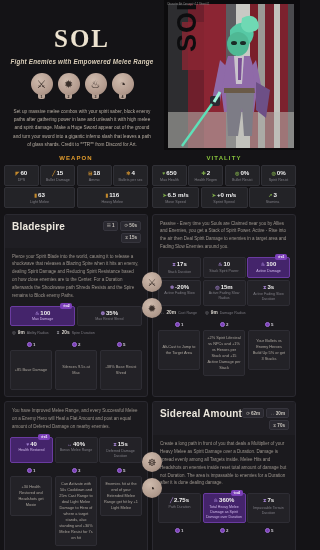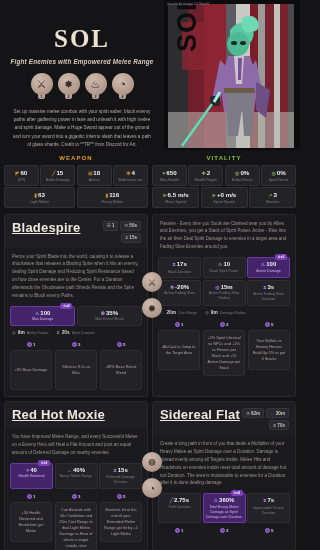--- a/index.html
+++ b/index.html
@@ -84,22 +84,22 @@
   }
   .ability-card {
     background: #1b1a1e; border: 1px solid #2a2930; border-radius: 3px;
     position: relative; overflow: hidden; padding-bottom: 4px;
   }
   .ab-head {
     display: flex; justify-content: space-between; align-items: flex-start;
     padding: 6px 6px 5px 7px; background: #1f1e23;
   }
   .ab-name {
-    font-size: 13px; font-weight: bold; color: #ece7dd;
-    letter-spacing: .2px; line-height: 1.15; text-decoration: underline;
+    font-size: 10px; font-weight: bold; color: #ece7dd;
+    letter-spacing: .2px; line-height: 1.15;
   }
   .ab-badges { display: flex; flex-direction: column; align-items: flex-end; gap: 2px; }
   .badge-row { display: flex; gap: 2px; }
   .badge {
     background: #2a2930; border: 1px solid #36353d; border-radius: 2px;
     font-size: 4.6px; font-weight: bold; color: #c9c5bd;
     padding: 1.5px 3px; white-space: nowrap;
   }
   .badge .bi { opacity: .6; margin-right: 1px; }
   .ab-desc {
@@ -403,24 +403,20 @@
             <div class="tier-head"><span class="tier-dot"></span>2</div>
             <div class="tier-box">+2% Spirit Lifesteal vs NPCs and +1% vs Heroes per Stack and +15 Active Damage per Stack</div>
           </div>
           <div class="tier">
             <div class="tier-head"><span class="tier-dot"></span>5</div>
             <div class="tier-box">Your Bullets vs Enemy Heroes Build Up 5% or get 3 Stacks</div>
           </div>
         </div>
       </div>
       <div class="ability-card">
-        <div class="ab-head">
-          <div class="ab-name">Red Hot Moxie</div>
-          <div class="ab-badges"></div>
-        </div>
         <div class="ab-desc">You have Improved Melee Range, and every Successful Melee on a Enemy Hero will Heal a Flat Amount and post an equal amount of Deferred Damage on nearby enemies.</div>
         <div class="prop-grid c3">
           <div class="prop hi">
             <span class="upg-tag">☆x1</span>
             <div class="prop-val"><span class="pi">♥</span>40</div>
             <div class="prop-lbl">Health Restored</div>
           </div>
           <div class="prop">
             <div class="prop-val"><span class="pi">↔</span>40%</div>
             <div class="prop-lbl">Bonus Melee Range</div>
@@ -440,21 +436,21 @@
             <div class="tier-box">Can Activate with 50s Cooldown and 25m Cast Range to deal Light Melee Damage to Hero of where a target stands, also standing and +30% Melee Resist for 7s on hit</div>
           </div>
           <div class="tier">
             <div class="tier-head"><span class="tier-dot"></span>5</div>
             <div class="tier-box">Enemies hit at the end of your Extended Melee Range get hit by +1 Light Melee</div>
           </div>
         </div>
       </div>
       <div class="ability-card">
         <div class="ab-head">
-          <div class="ab-name">Sidereal Flat</div>
+          <div class="ab-name">Sidereal Amount</div>
           <div class="ab-badges">
             <div class="badge-row">
               <span class="badge"><span class="bi">⟳</span>62m</span>
               <span class="badge"><span class="bi">↔</span>30m</span>
             </div>
             <div class="badge-row">
               <span class="badge"><span class="bi">⧗</span>70s</span>
             </div>
           </div>
         </div>

